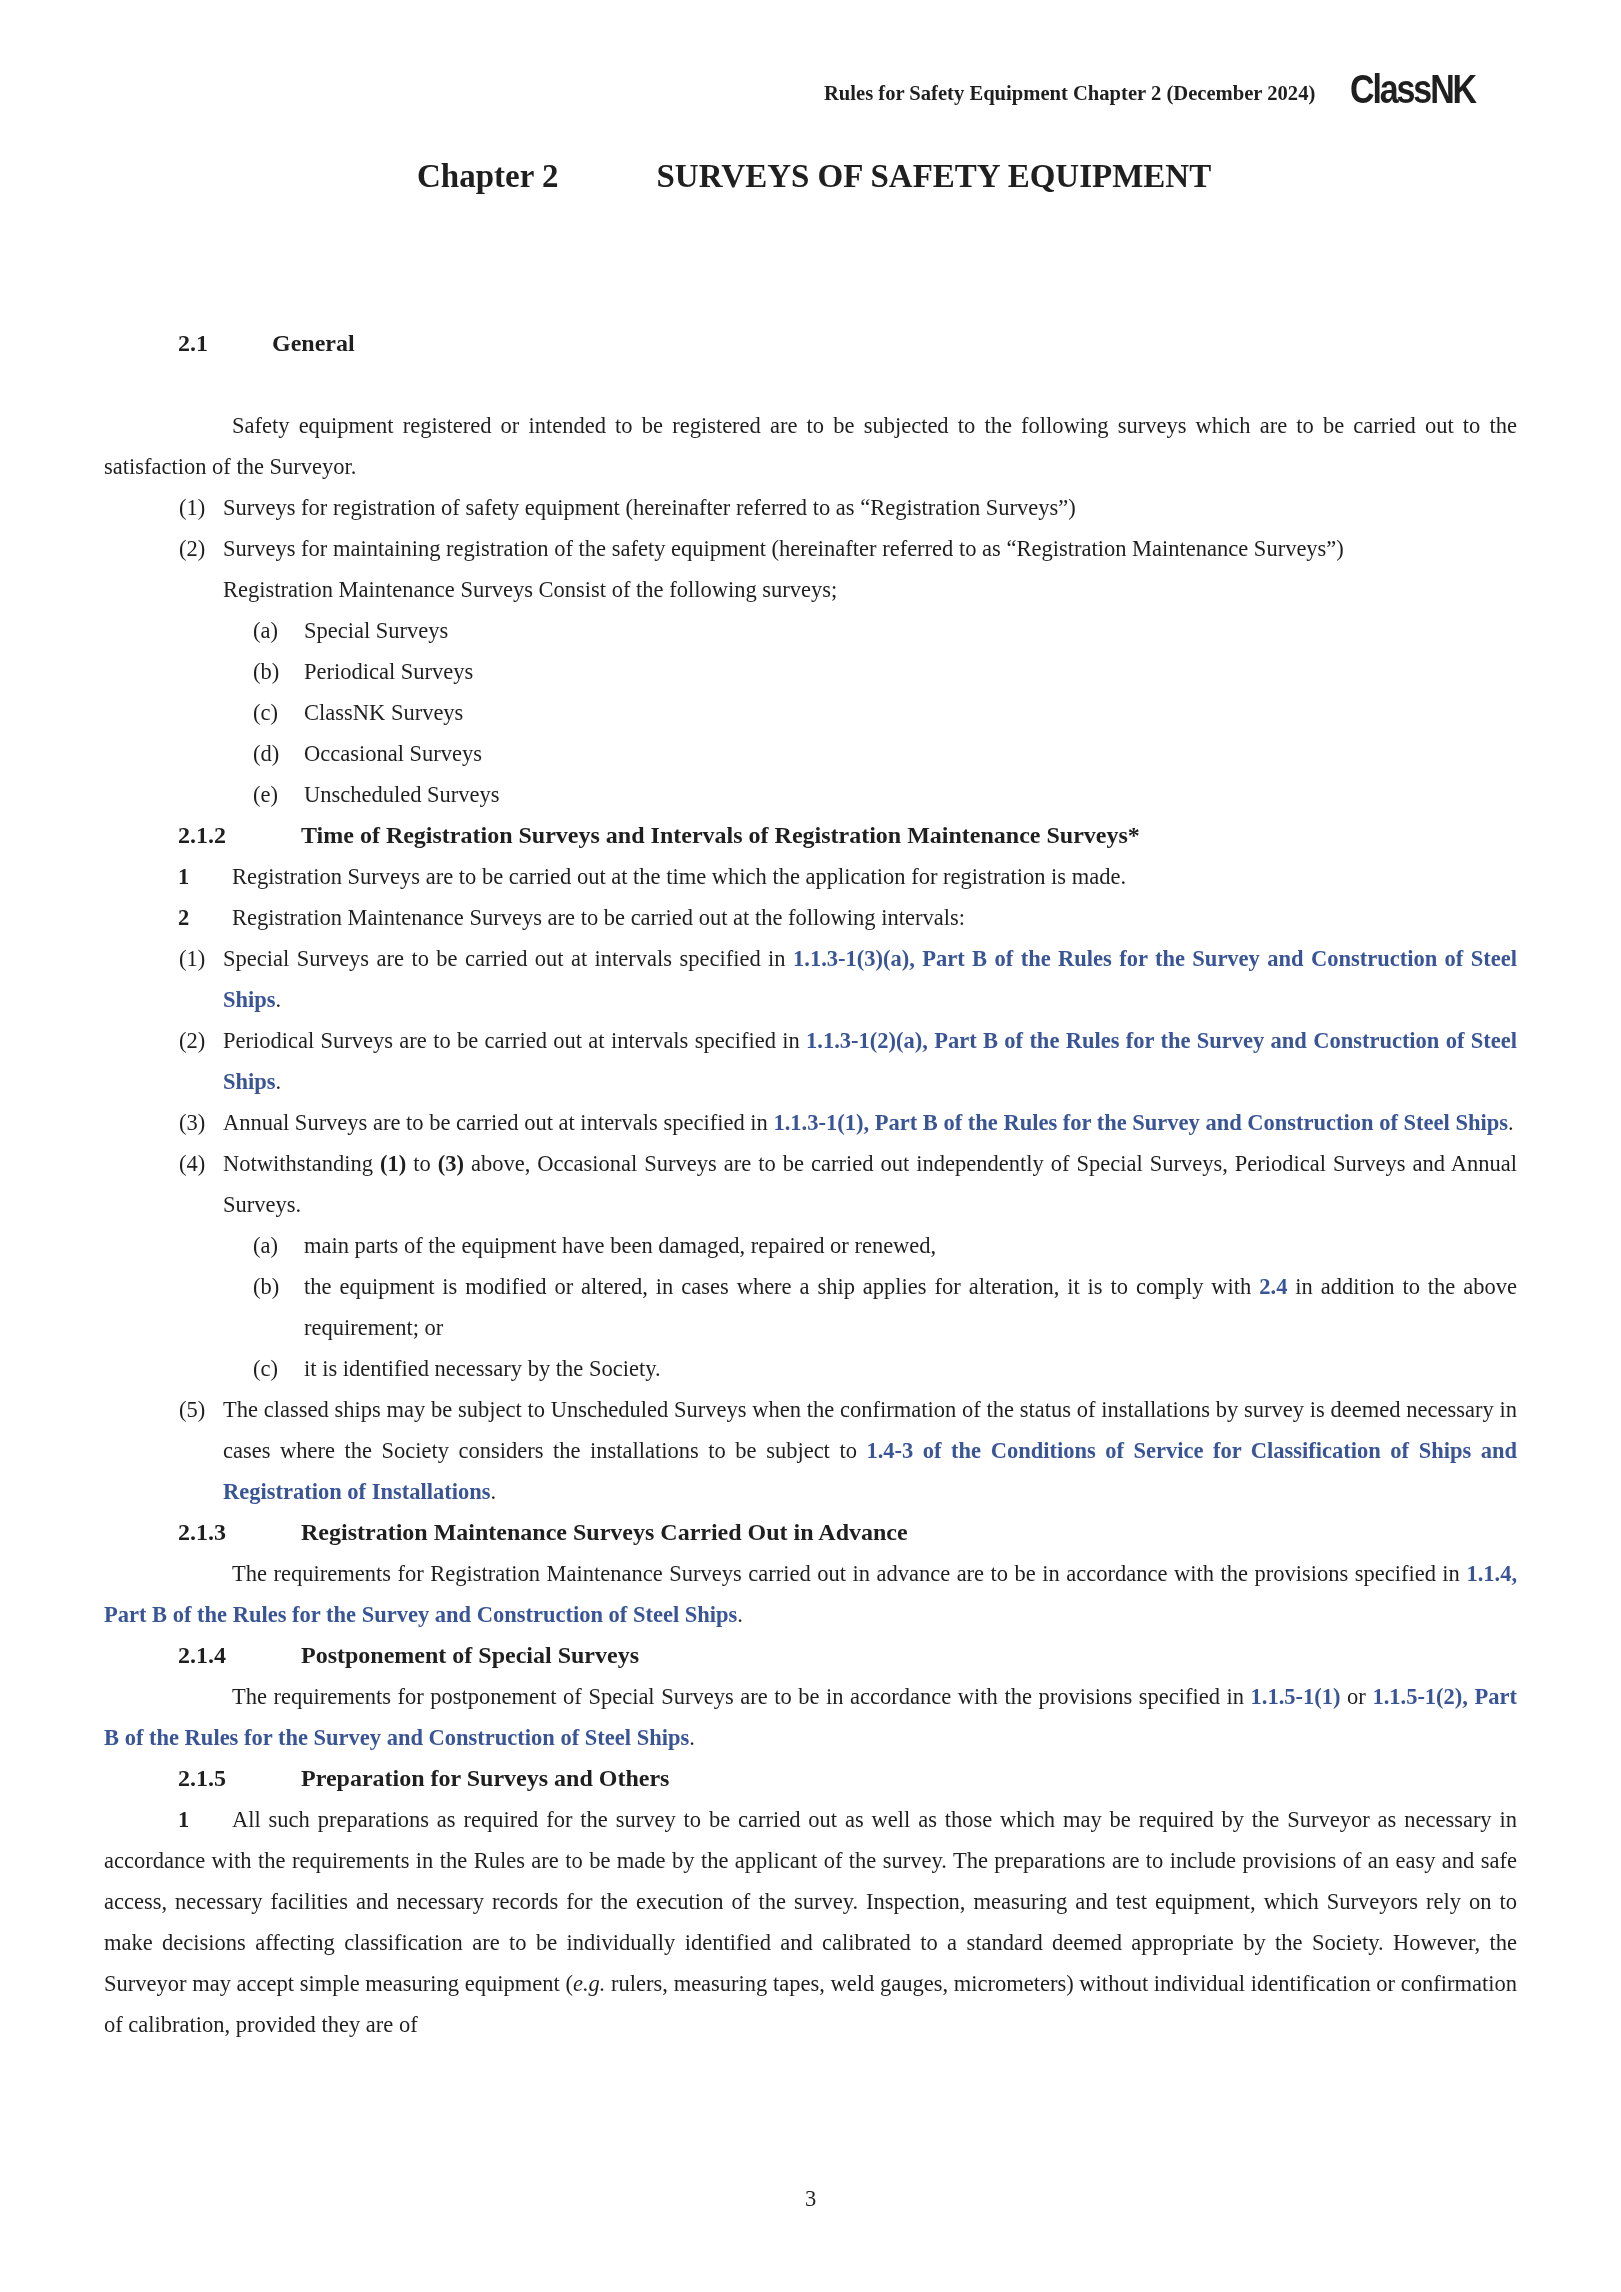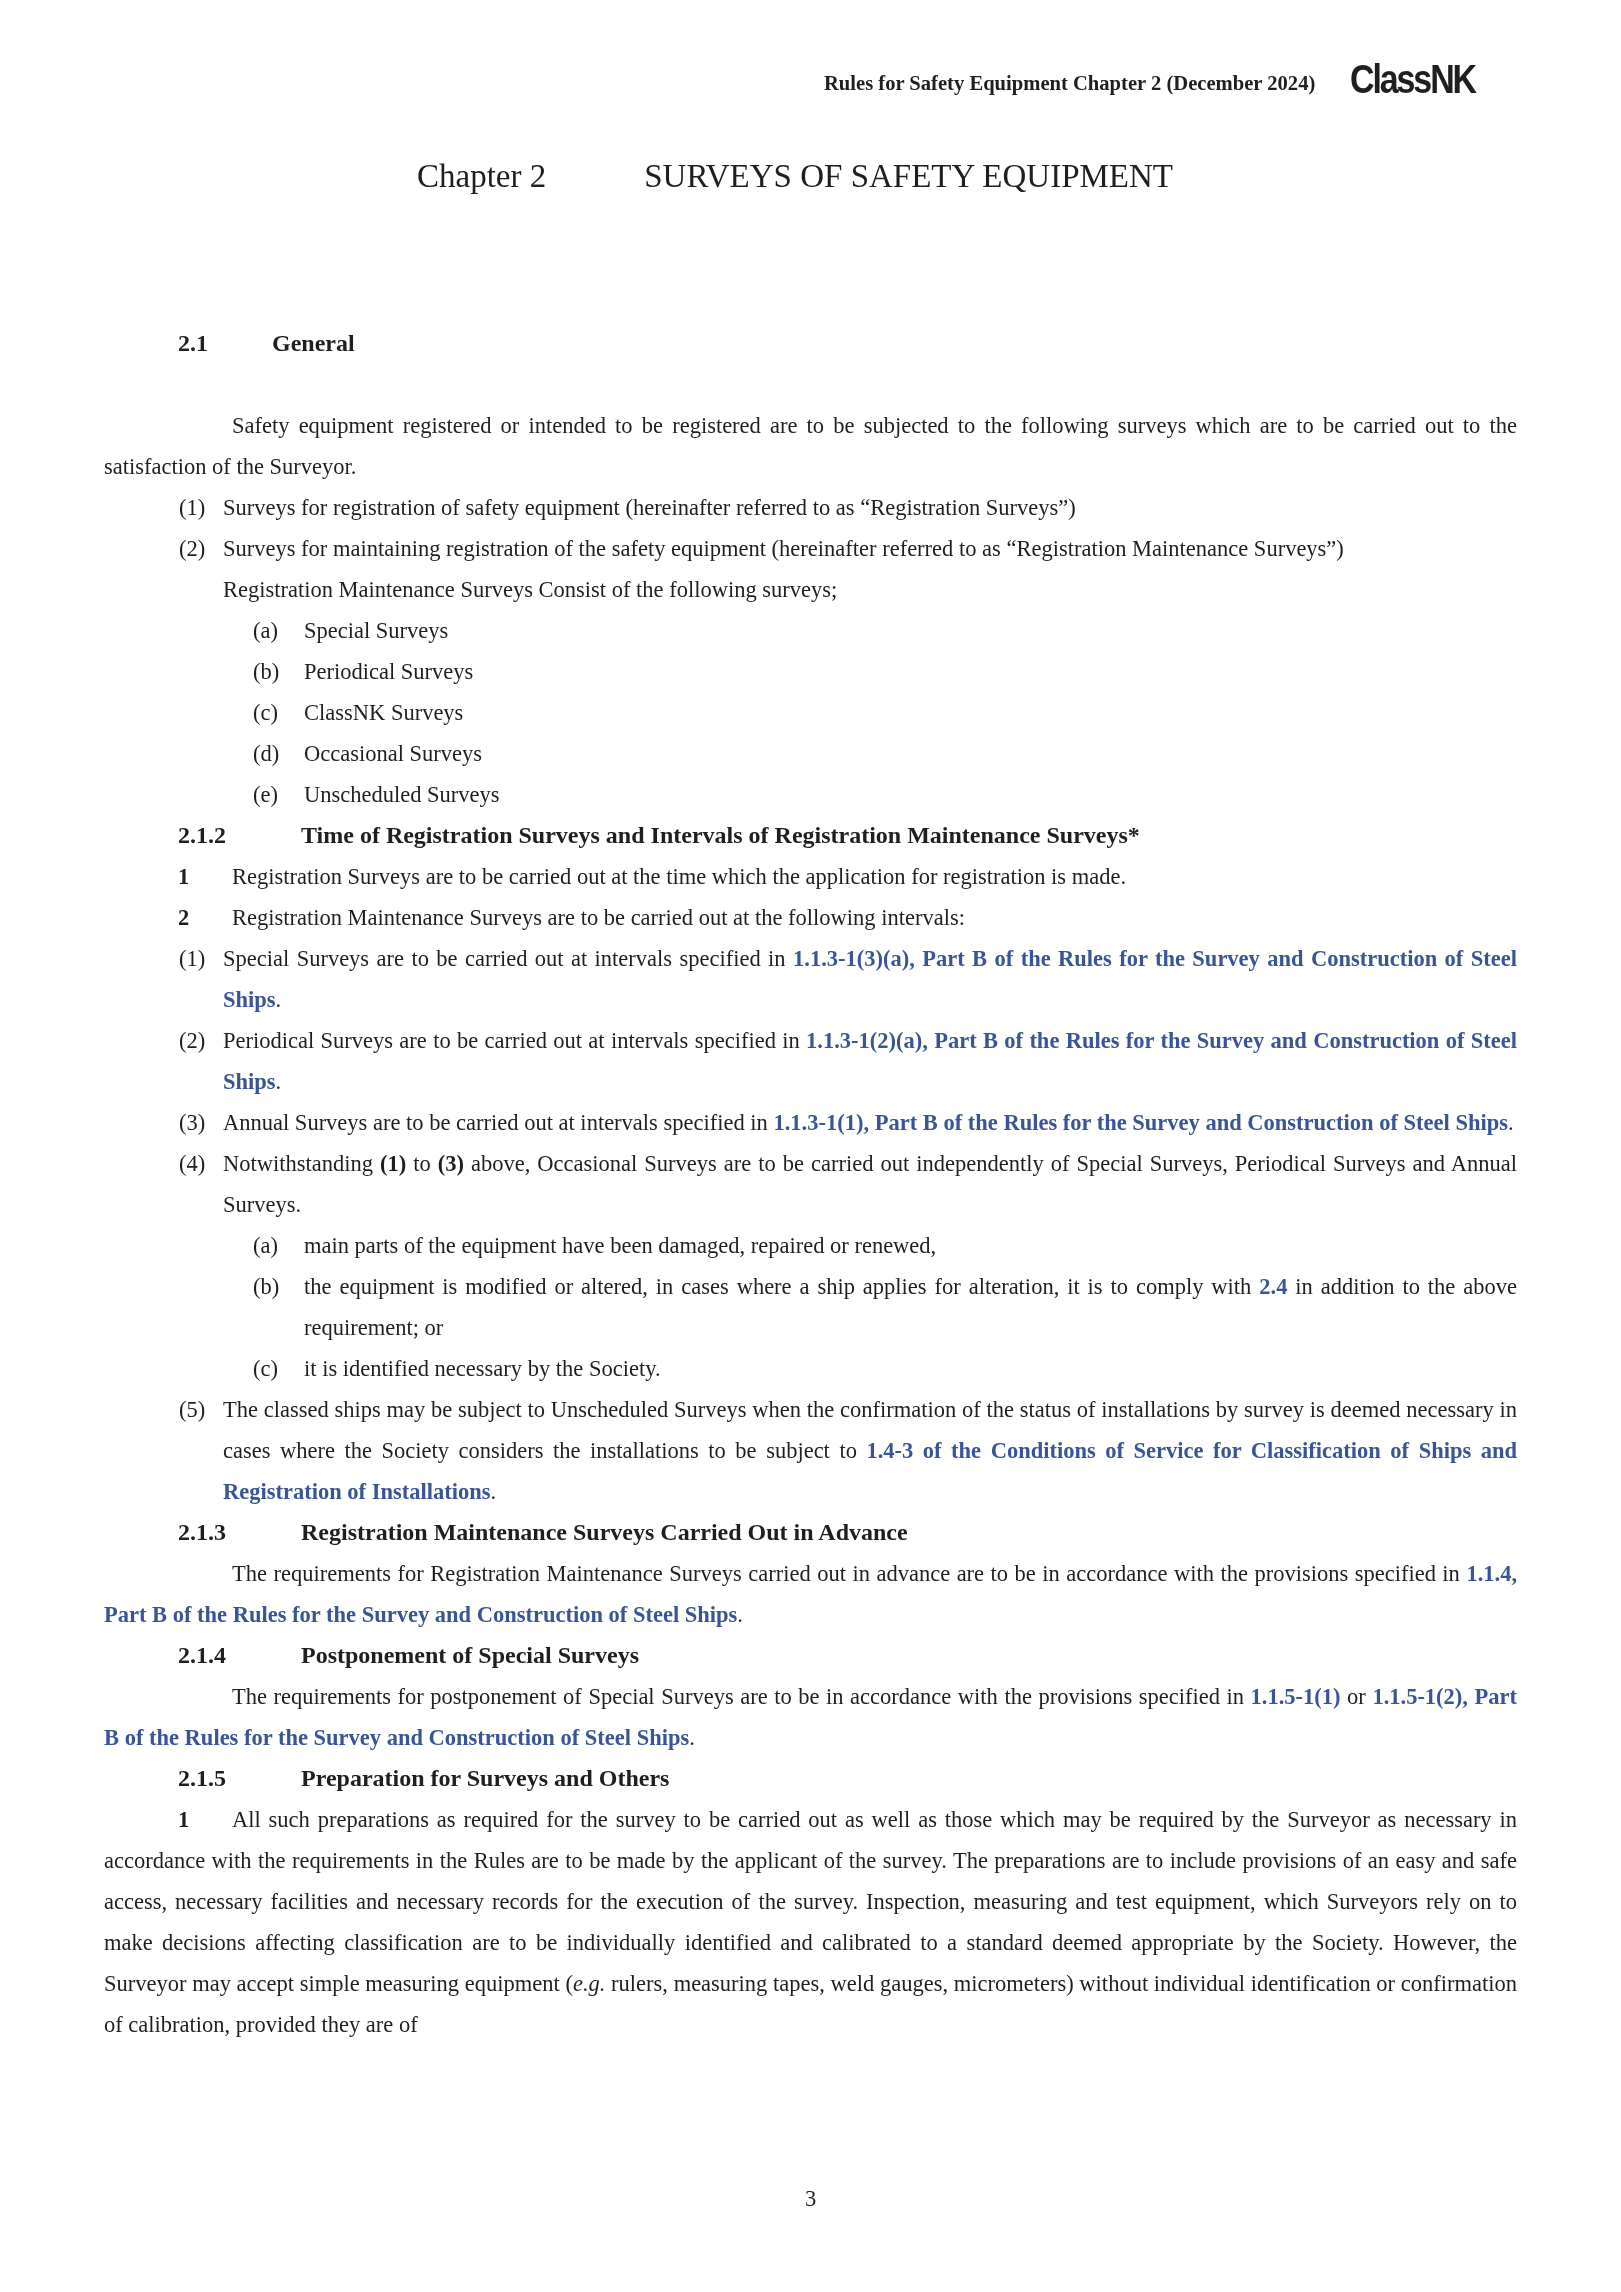--- a/index.html
+++ b/index.html
@@ -8,33 +8,33 @@
     width:1621px; height:2293px;
     background:#ffffff;
     font-family:"Liberation Serif", serif;
     color:#1f1f1f;
     margin:0 auto;
     overflow:hidden;
   }
 
   
   .header {
-    position:absolute; top:63px; right:146px;
+    position:absolute; top:73px; right:146px;
     display:flex; align-items:flex-end; gap:12.7px;margin-left:6px;
   }
   .header-title { font-weight:bold; font-size:20.6px; line-height:1.15; }
   .logo {
     font-family:"Liberation Sans", sans-serif;
     font-weight:bold; font-size:40px; line-height:0.82;
     letter-spacing:-2.5px;
     transform:scaleX(0.85); transform-origin:right bottom;
   }
 
   
-  .chapter { position:absolute; top:160px; left:417px; font-weight:normal; font-size:33px; line-height:1; white-space:nowrap; }
+  .chapter { position:absolute; top:160px; left:417px; font-weight:bold; font-size:33px; line-height:1; white-space:nowrap; }
   .chapter-label { margin-right:98px; }
 
   
   .content {
     position:absolute; top:323px; left:104px; width:1413px;
     font-size:22.5px; line-height:41px;
     text-align:justify;
   }
   .content > div { margin:0; }
 

